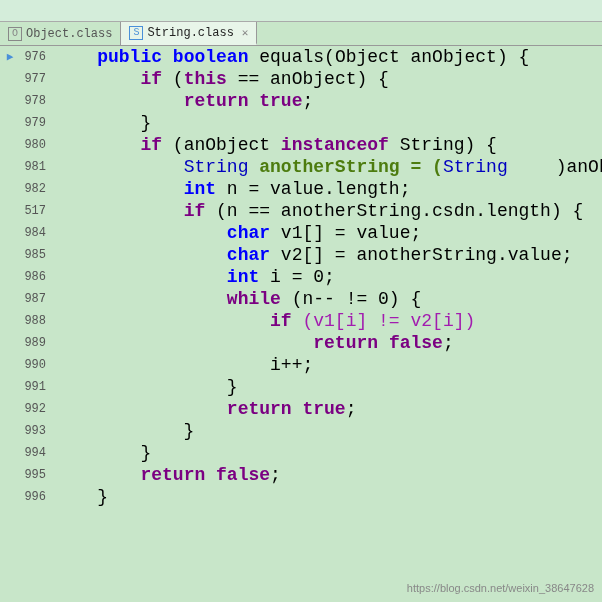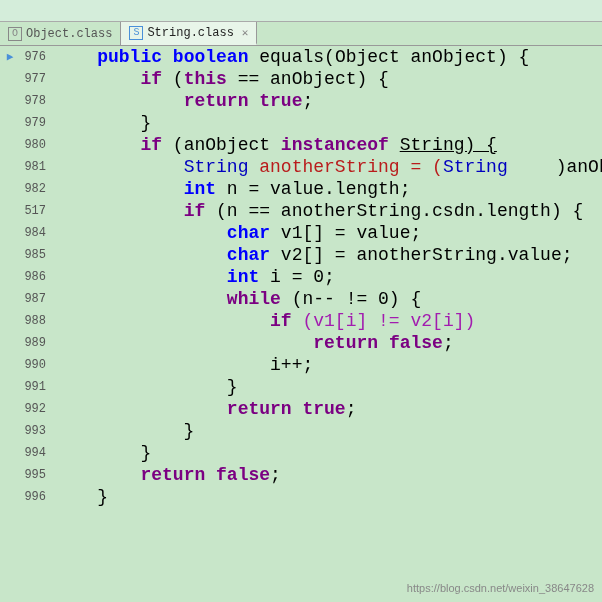--- a/index.html
+++ b/index.html
@@ -138,26 +138,26 @@
       <div class="line-content"><span style="color: rgb(0, 0, 0);">            </span><span style="color: rgb(123, 0, 130); font-weight: bold;">return </span><span style="color: rgb(123, 0, 130); font-weight: bold;">true</span><span style="color: rgb(0, 0, 0);">;</span></div>
     </div>
     <div class="code-line">
       <div class="line-marker"></div>
       <div class="line-num">979</div>
       <div class="line-content"><span style="color: rgb(0, 0, 0);">        }</span></div>
     </div>
     <div class="code-line">
       <div class="line-marker"></div>
       <div class="line-num">980</div>
-      <div class="line-content"><span style="color: rgb(0, 0, 0);">        </span><span style="color: rgb(123, 0, 130); font-weight: bold;">if</span><span style="color: rgb(0, 0, 0);"> (anObject </span><span style="color: rgb(123, 0, 130); font-weight: bold; text-align: center;">instanceof </span><span style="color: rgb(0, 0, 0); text-decoration: underline;">String) {</span></div>
+      <div class="line-content"><span style="color: rgb(0, 0, 0);">        </span><span style="color: rgb(123, 0, 130); font-weight: bold;">if</span><span style="color: rgb(0, 0, 0);"> (anObject </span><span style="color: rgb(123, 0, 130); font-weight: bold; text-align: center;">instanceof </span><span style="color: rgb(0, 0, 0);">String) {</span></div>
     </div>
     <div class="code-line">
       <div class="line-marker"></div>
       <div class="line-num">981</div>
-      <div class="line-content"><span style="color: rgb(0, 0, 0);">            </span><span style="color: rgb(0, 0, 192);">String</span><span style="color: #b91c1c;"> anotherString = (</span><span style="color: rgb(0, 0, 192);">String</span><span style="color: rgb(0, 0, 0); padding-left: 48px;">)anObject;</span></div>
+      <div class="line-content"><span style="color: rgb(0, 0, 0);">            </span><span style="color: rgb(0, 0, 192);">String</span><span style="color: #4d7c0f; font-weight: bold;"> anotherString = (</span><span style="color: rgb(0, 0, 192);">String</span><span style="color: rgb(0, 0, 0); padding-left: 48px;">)anObject;</span></div>
     </div>
     <div class="code-line">
       <div class="line-marker"></div>
       <div class="line-num">982</div>
       <div class="line-content"><span style="color: rgb(0, 0, 0);">            </span><span style="color: rgb(0, 0, 255); font-weight: bold;">int</span><span style="color: rgb(0, 0, 0);"> n = value.length;</span></div>
     </div>
     <div class="code-line">
       <div class="line-marker"></div>
       <div class="line-num">517</div>
       <div class="line-content"><span style="color: rgb(0, 0, 0);">            </span><span style="color: rgb(123, 0, 130); font-weight: bold;">if</span><span style="color: rgb(0, 0, 0);"> (n == anotherString.csdn.length) {</span></div>

